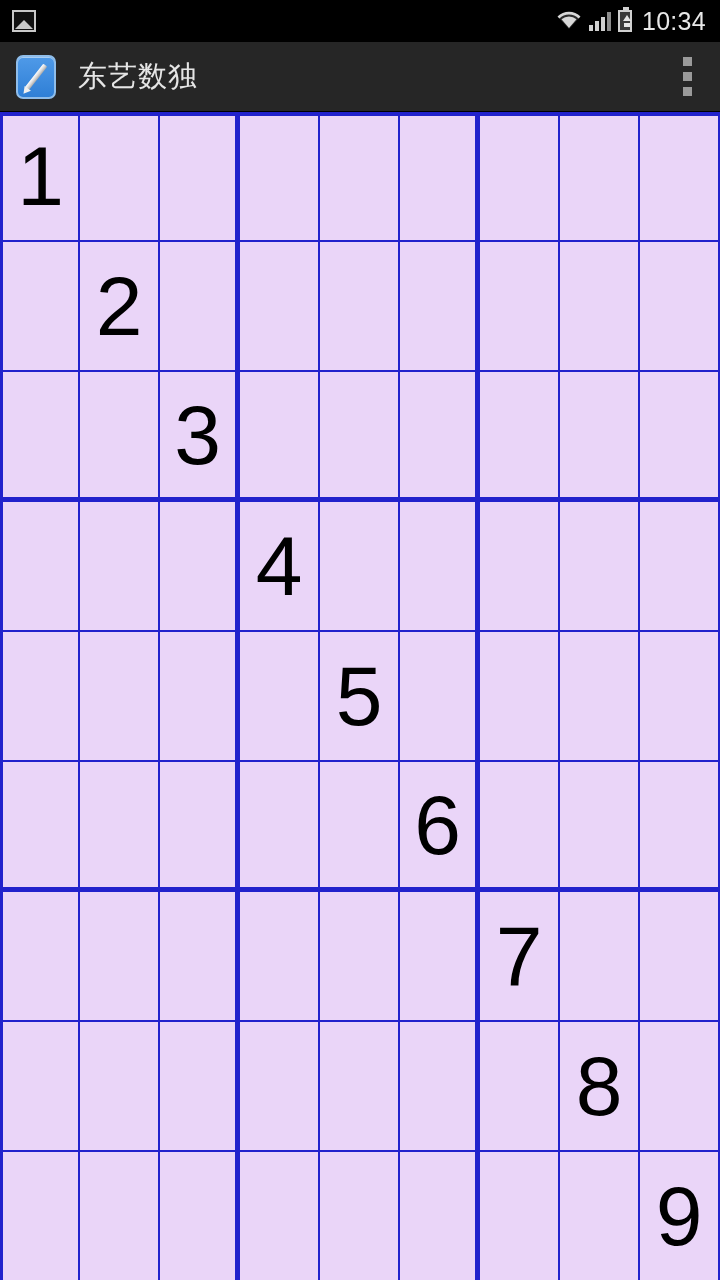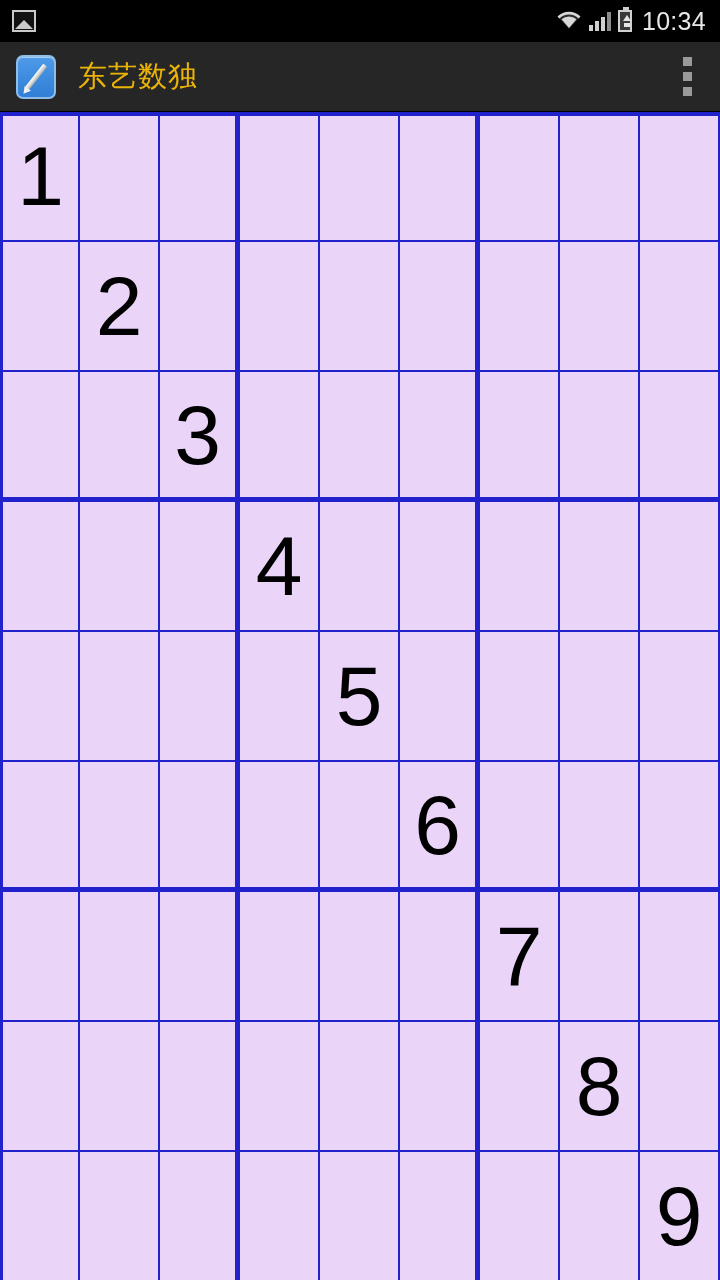--- a/index.html
+++ b/index.html
@@ -138,21 +138,21 @@
   .app-icon .pencil::after {
     content:"";
     position:absolute;
     left:-1.5px; bottom:-6px;
     width:0;height:0;
     border-left:4px solid transparent;
     border-right:4px solid transparent;
     border-top:7px solid #f0f0f0;
   }
   .app-title {
-    color: #eab308;
+    color: #e5e5e5;
     font-size: 29px;
     margin-left: 22px;
     letter-spacing: 1px;
     white-space: nowrap;
   }
   .overflow-menu {
     margin-left: auto;
     width: 22px;
     display: flex;
     flex-direction: column;

